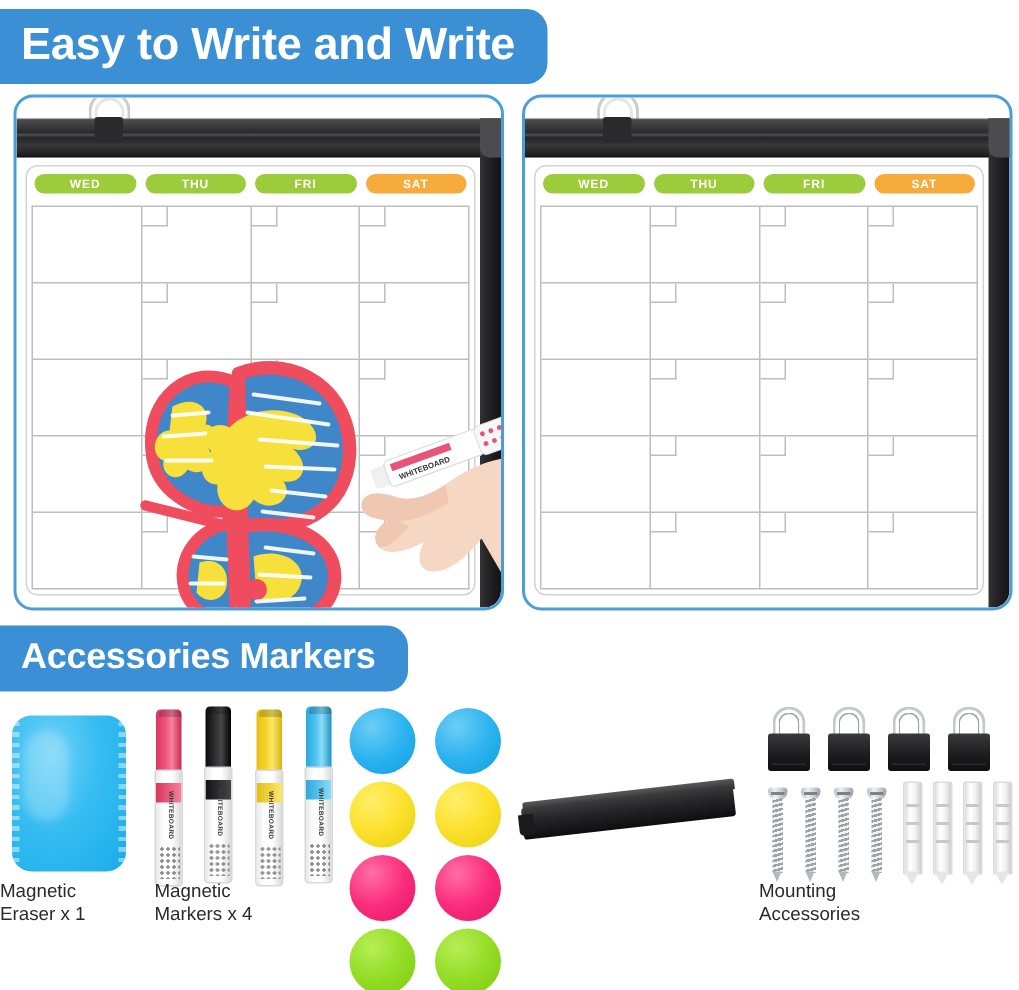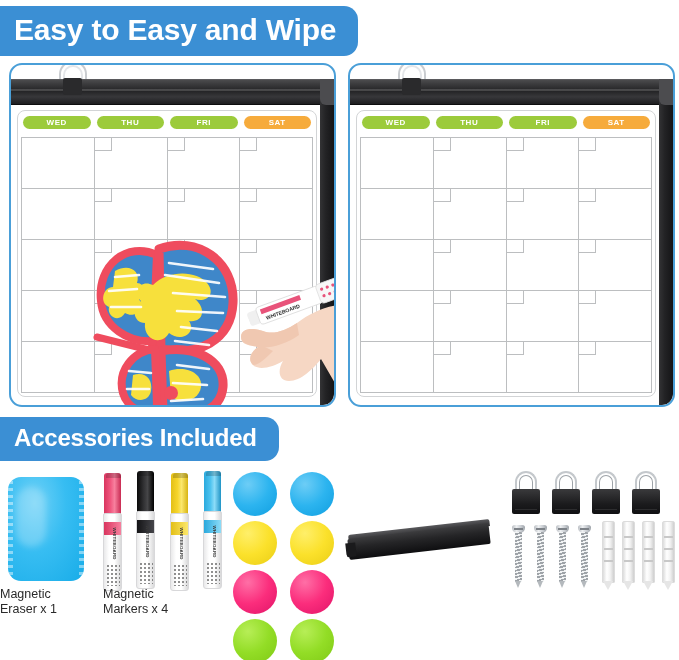--- a/index.html
+++ b/index.html
@@ -412,21 +412,21 @@
   #label-eraser   { left: 0px;   top: 118px; width: 98px; }
   #label-markers  { left: 103px; top: 118px; width: 122px; }
   #label-magnets  { left: 226px; top: 118px; width: 110px; }
   #label-tray     { left: 346px; top: 118px; width: 148px; }
   #label-mounting { left: 506px; top: 118px; width: 170px; }
 </style>
 </head>
 <body>
 
 <div class="banner-row">
-  <div class="banner" id="banner-write">Easy to Easy and Wipe</div>
+  <div class="banner" id="banner-write">Easy to Write and Write</div>
 </div>
 
 <div class="panels">
 
   <div class="panel" id="panel-left">
     <div class="board-frame">
 
       <div class="hang-loop"></div>
       <div class="hang-loop inner"></div>
 
@@ -630,21 +630,21 @@
               <div class="datebox"></div>
             </div>
           </div>
       </div>
 
     </div>
   </div>
 </div>
 
 <div class="banner-row">
-  <div class="banner" id="banner-accessories">Accessories Included</div>
+  <div class="banner" id="banner-accessories">Accessories Markers</div>
 </div>
 
 <div class="accessories">
 
   <div class="acc-group" id="acc-eraser">
     <div class="eraser-body">
       <div class="eraser-edge l"></div>
       <div class="eraser-edge r"></div>
       <div class="eraser-sheen"></div>
     </div>
@@ -805,13 +805,15 @@
         </div>
       </div>
 
     </div>
   </div>
 
   <div class="acc-label" id="label-eraser">Magnetic
 Eraser x 1</div>
   <div class="acc-label" id="label-markers">Magnetic
 Markers x 4</div>
+  <div class="acc-label" id="label-mounting">Mounting
+Accessories</div>
 </div>
 
 </body></html>

